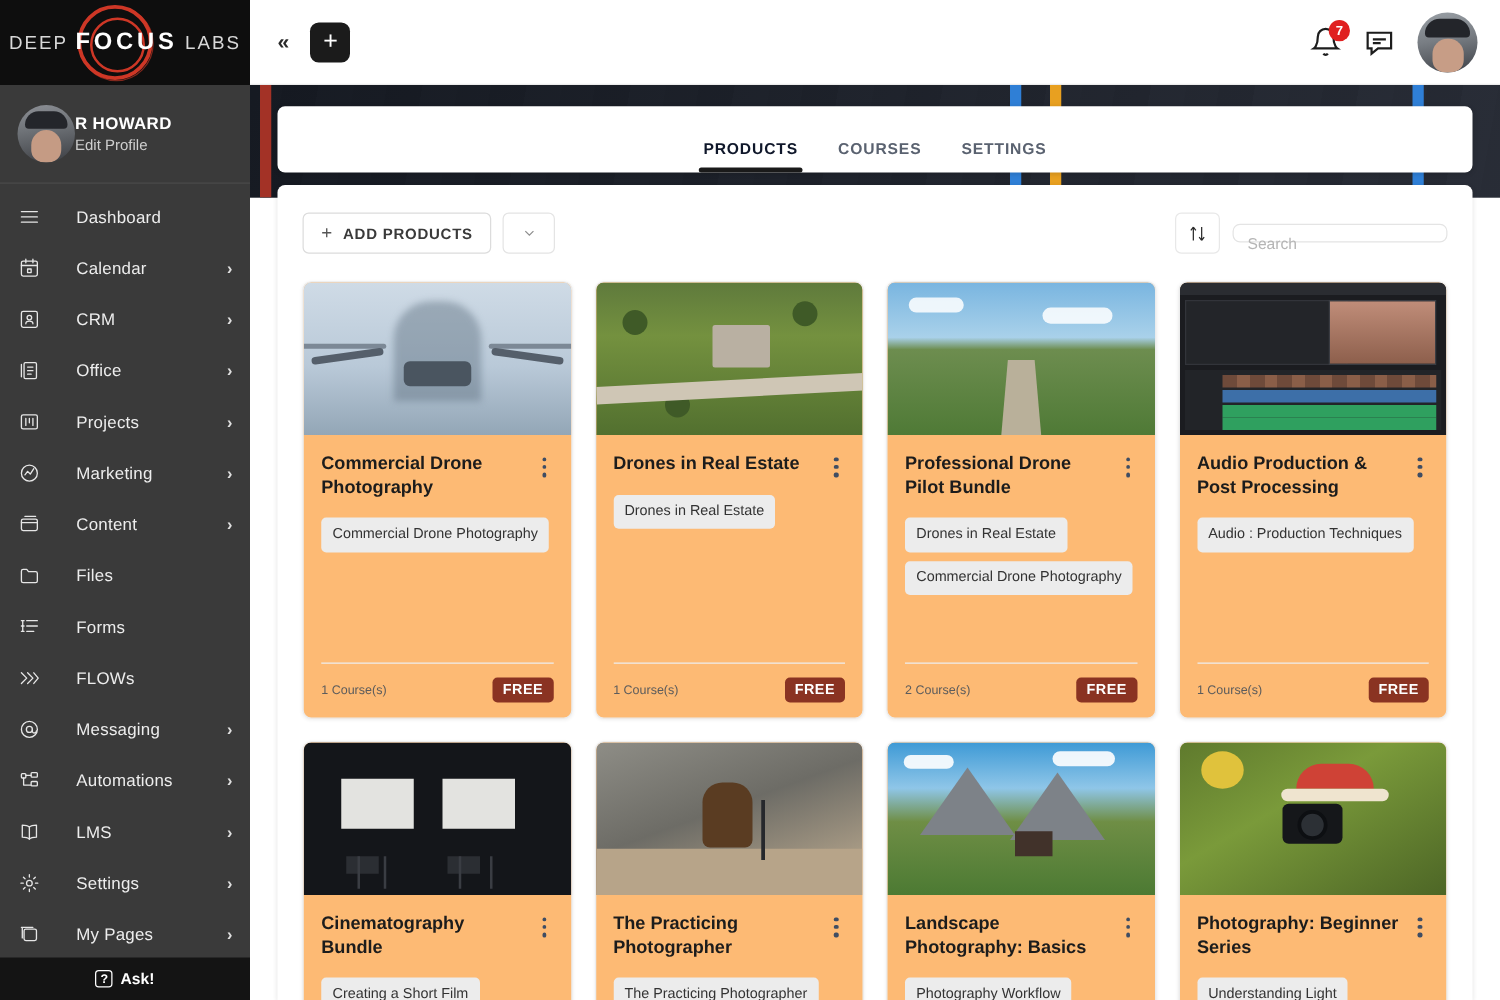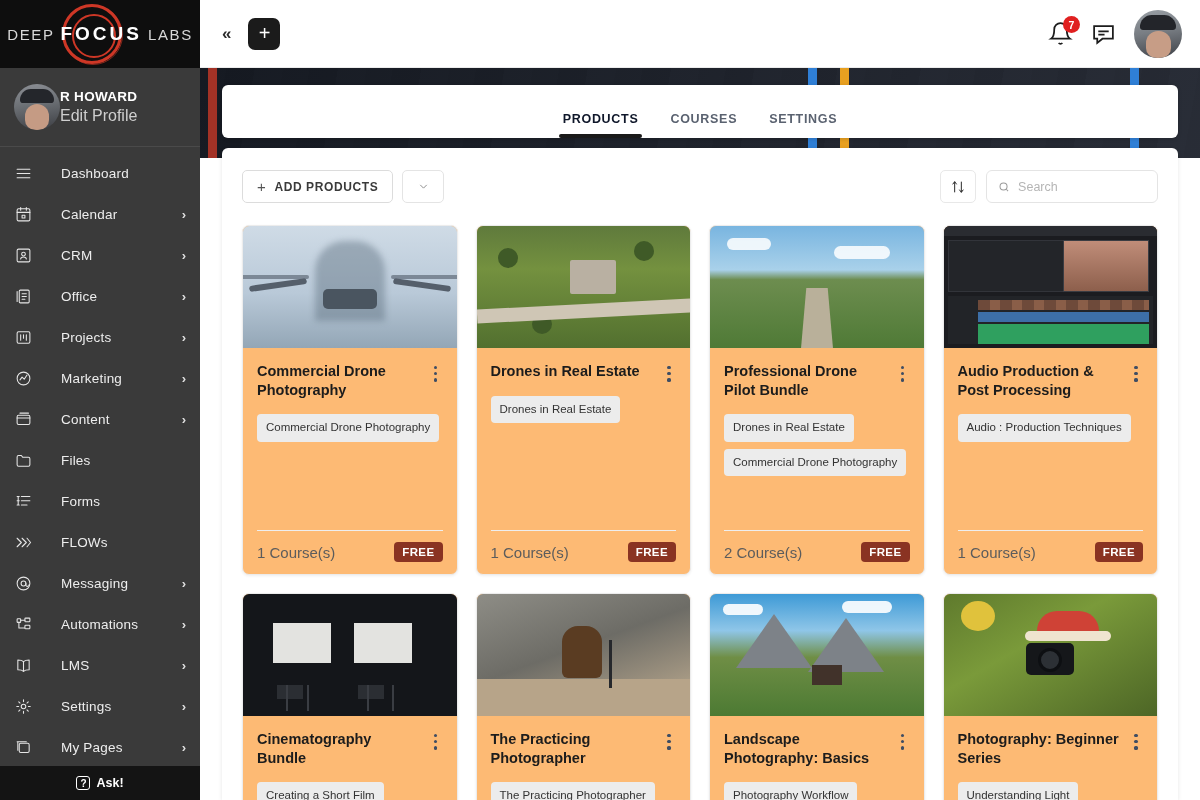--- a/index.html
+++ b/index.html
@@ -58,21 +58,21 @@
   }
   .avatar-sm::before {
     content:""; position:absolute; left:6px; top:5px; width:34px; height:14px;
     background:#24262b; border-radius: 14px 14px 4px 4px;
   }
   .avatar-sm::after {
     content:""; position:absolute; left:11px; top:20px; width:24px; height:26px;
     background:#c59b84; border-radius: 12px 12px 10px 10px;
   }
   .profile-name { font-size: 13.5px; font-weight: 700; color: #fff; letter-spacing: .3px; }
-  .profile-sub { font-size: 16px; color: #cfcfcf; margin-top: 3px; }
+  .profile-sub { font-size: 12px; color: #cfcfcf; margin-top: 3px; }
 
   .nav { flex: 1 1 auto; overflow: hidden; padding-top: 6px; }
   .nav-item {
     display: flex; align-items: center; gap: 28px;
     padding: 0 14px; height: 41px;
     color: #ededed; font-size: 13.5px; cursor: pointer;
   }
   .nav-icon { width: 19px; height: 19px; flex: 0 0 19px; display:flex; align-items:center; justify-content:center; }
   .nav-icon svg { width: 17px; height: 17px; stroke: #e6e6e6; fill: none; stroke-width: 1.5; }
   .nav-label { flex: 1 1 auto; letter-spacing: .2px; }
@@ -185,22 +185,22 @@
     display: flex; align-items: center; justify-content: center; cursor: pointer;
   }
   .btn-caret svg { width: 13px; height: 13px; stroke: #8d8d8d; fill: none; stroke-width: 1.8; }
   .tool-right { margin-left: auto; display: flex; align-items: center; gap: 10px; }
   .sort-btn {
     width: 36px; height: 33px; border: 1px solid #e8e8e8; border-radius: 5px;
     background: #fff; display: flex; align-items: center; justify-content: center; cursor: pointer;
   }
   .sort-btn svg { width: 16px; height: 16px; stroke: #2a2a2a; fill:none; stroke-width: 1.5; }
   .search-wrap {
-    width: 172px; height: 33px; border: 1px solid #e4e4e4; border-radius: 6px;
-    display: flex; align-items: center; gap: 8px; padding: 0 11px; background: #fff;
+    width: 172px; height: 15px; border: 1px solid #e4e4e4; border-radius: 6px;
+    display: flex; align-items: center; gap: 8px; padding: 0 11px; background: #fff; flex-direction: column;
   }
   .search-wrap svg { width: 14px; height: 14px; stroke: #9a9a9a; fill: none; stroke-width: 2; }
   .search-wrap input {
     border: 0; outline: 0; font-size: 12.5px; color: #555;
     font-family: "Liberation Sans", sans-serif; width: 100%; background: transparent;
   }
   .search-wrap input::placeholder { color: #b5b5b5; }
 
   
   .grid {
@@ -225,21 +225,21 @@
   .tags { margin-top: 14px; display: flex; flex-direction: column; gap: 7px; align-items: flex-start; }
   .tag {
     background: #ececec; color: #333; font-size: 11.5px; line-height: 1.35;
     border-radius: 4px; padding: 6px 9px; max-width: 100%;
   }
   .card-foot {
     margin-top: auto; border-top: 1px solid #eeeeee;
     display: flex; align-items: center; justify-content: space-between;
     padding: 11px 0 12px 0; margin-left: 0; margin-right: 0;
   }
-  .course-count { font-size: 15px; color: #5c5c5c; }
+  .course-count { font-size: 10px; color: #5c5c5c; }
   .free-badge {
     background: #8a3322; color: #fff; font-size: 11.5px; font-weight: 700;
     border-radius: 4px; padding: 4px 8px; letter-spacing: .4px;
   }
 
   
   .t-drone { background: linear-gradient(180deg,#cfdbe6 0%,#b9c9d8 55%,#93a6b6 100%); }
   .t-drone .body { position:absolute; left:50%; top:52%; width:54px; height:20px; margin-left:-27px; background:#4a5560; border-radius:5px; }
   .t-drone .arm { position:absolute; top:46%; width:58px; height:6px; background:#555f6b; border-radius:3px; }
   .t-drone .arm.l { left:6px; transform: rotate(-8deg);} .t-drone .arm.r { right:6px; transform: rotate(8deg);}

